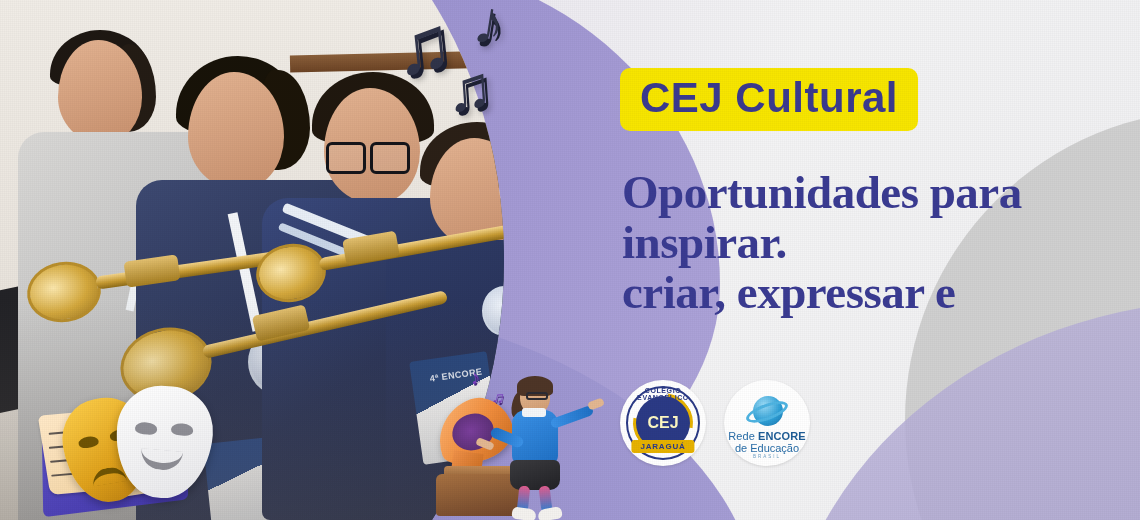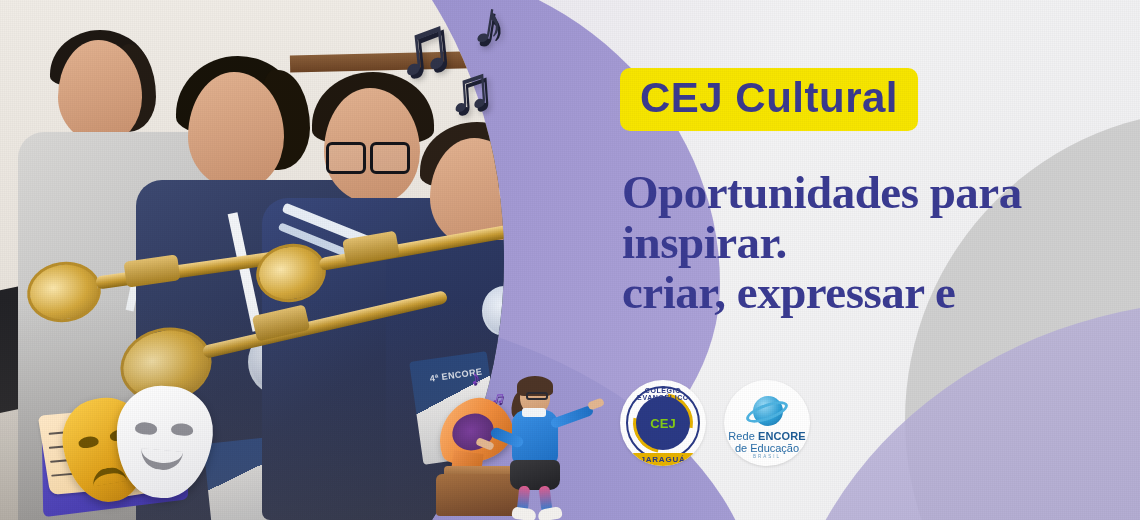--- a/index.html
+++ b/index.html
@@ -317,24 +317,24 @@
     width:86px; height:86px; border-radius:50%;
     background:#ffffff;
     display:flex; align-items:center; justify-content:center;
     box-shadow:0 1px 3px rgba(0,0,0,.12);
     position:relative; overflow:hidden;
   }
   .cej-ring { position:absolute; width:74px; height:74px; border-radius:50%;
     border:2px solid #2b3a86; }
   .cej-inner { position:absolute; width:54px; height:54px; border-radius:50%;
     background:#2b3a86; display:flex; align-items:center; justify-content:center; }
-  .cej-txt { color:#84cc16; font-size:13px; font-weight:700; letter-spacing:0; }
+  .cej-txt { color:#fef9c3; font-size:16px; font-weight:700; letter-spacing:0; }
   .cej-top { position:absolute; top:7px; width:74px; text-align:center;
     font-size:7px; font-weight:700; color:#2b3a86; letter-spacing:.6px; }
-  .cej-bottom { position:absolute; bottom:0; left:50%; transform:translateX(-50%);
+  .cej-bottom { position:absolute; bottom:13px; left:50%; transform:translateX(-50%);
     background:#e7b200; color:#2b3a86; font-size:8px; font-weight:700;
     padding:2px 9px; border-radius:3px; letter-spacing:.8px; }
   .cej-arcL,.cej-arcR { position:absolute; width:60px; height:60px; border-radius:50%;
     border:7px solid #e7b200; border-color:transparent #e7b200 transparent transparent; }
   .cej-arcL { transform:rotate(145deg); }
   .cej-arcR { transform:rotate(-35deg); }
 
   .sino-globe { position:absolute; top:14px; left:50%; transform:translateX(-50%);
     width:42px; height:36px; }
   .sino-ball { position:absolute; left:7px; top:2px; width:30px; height:30px;

